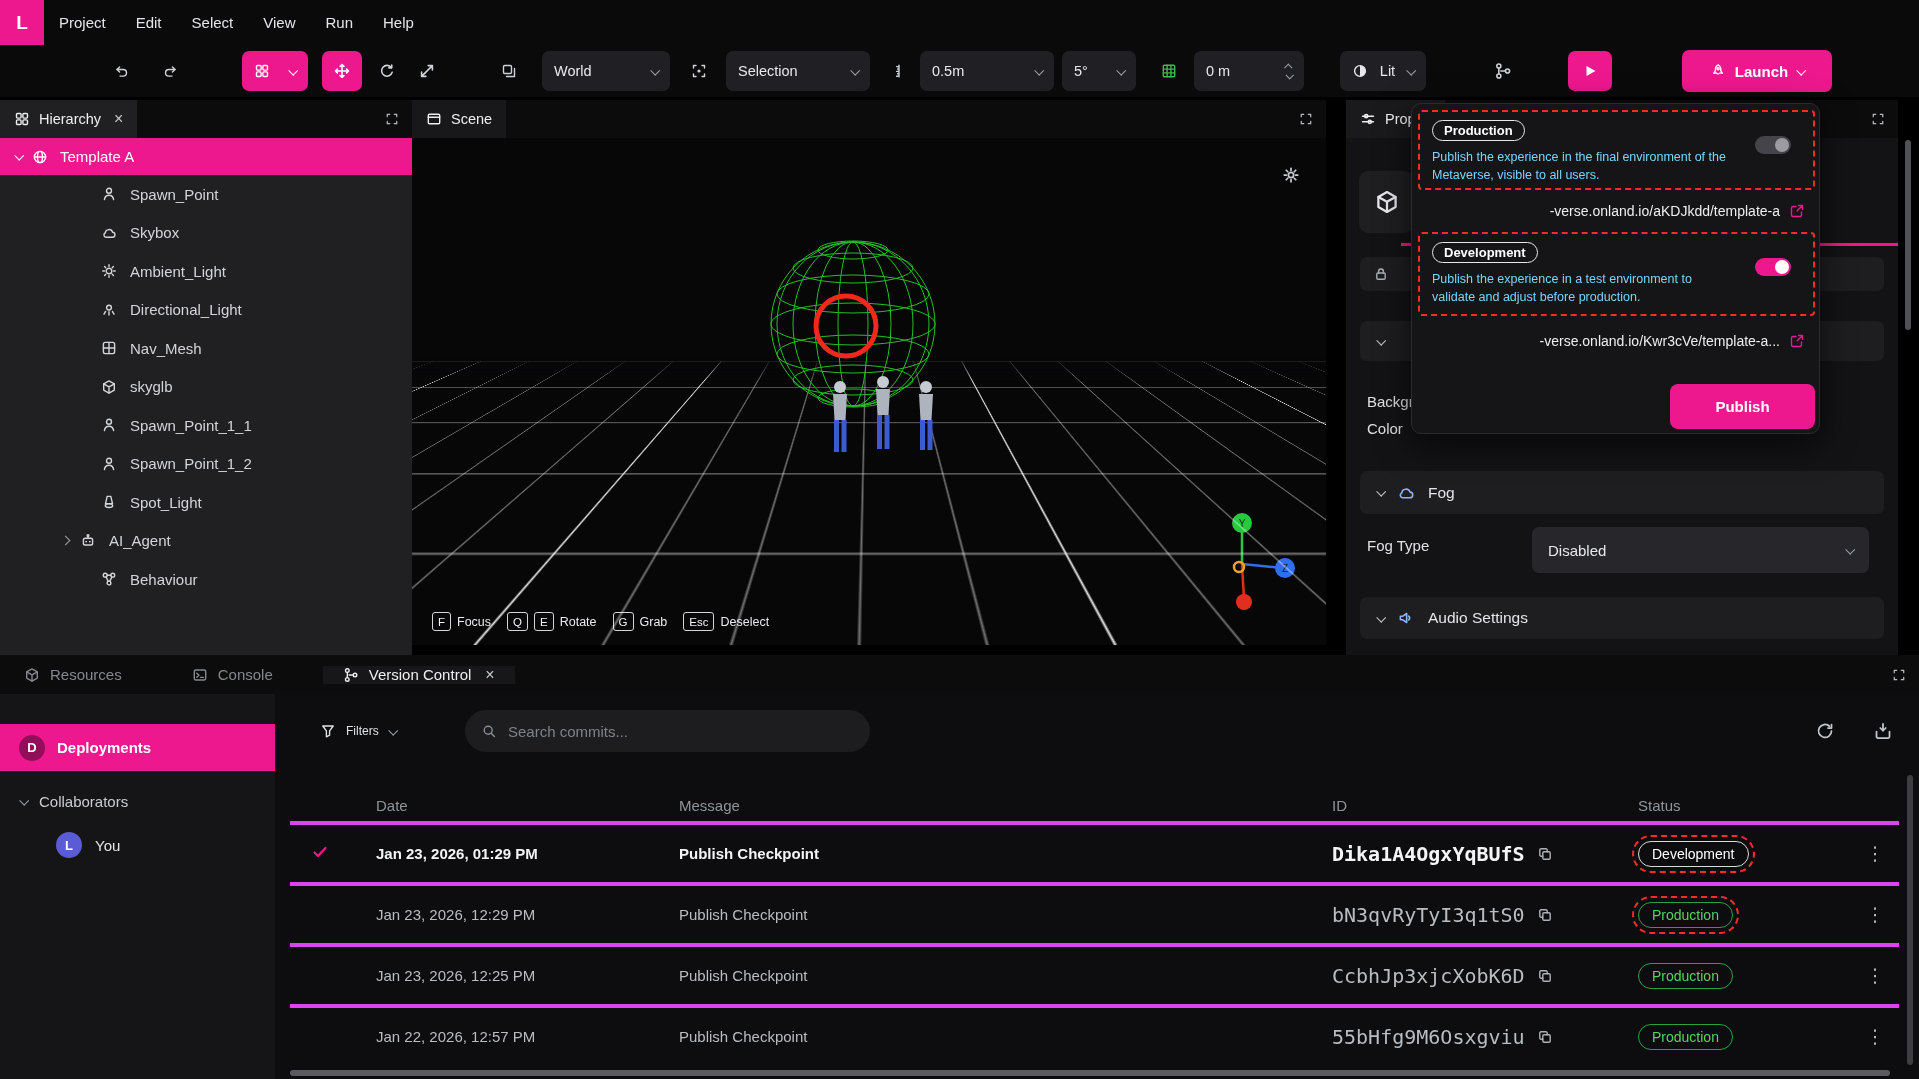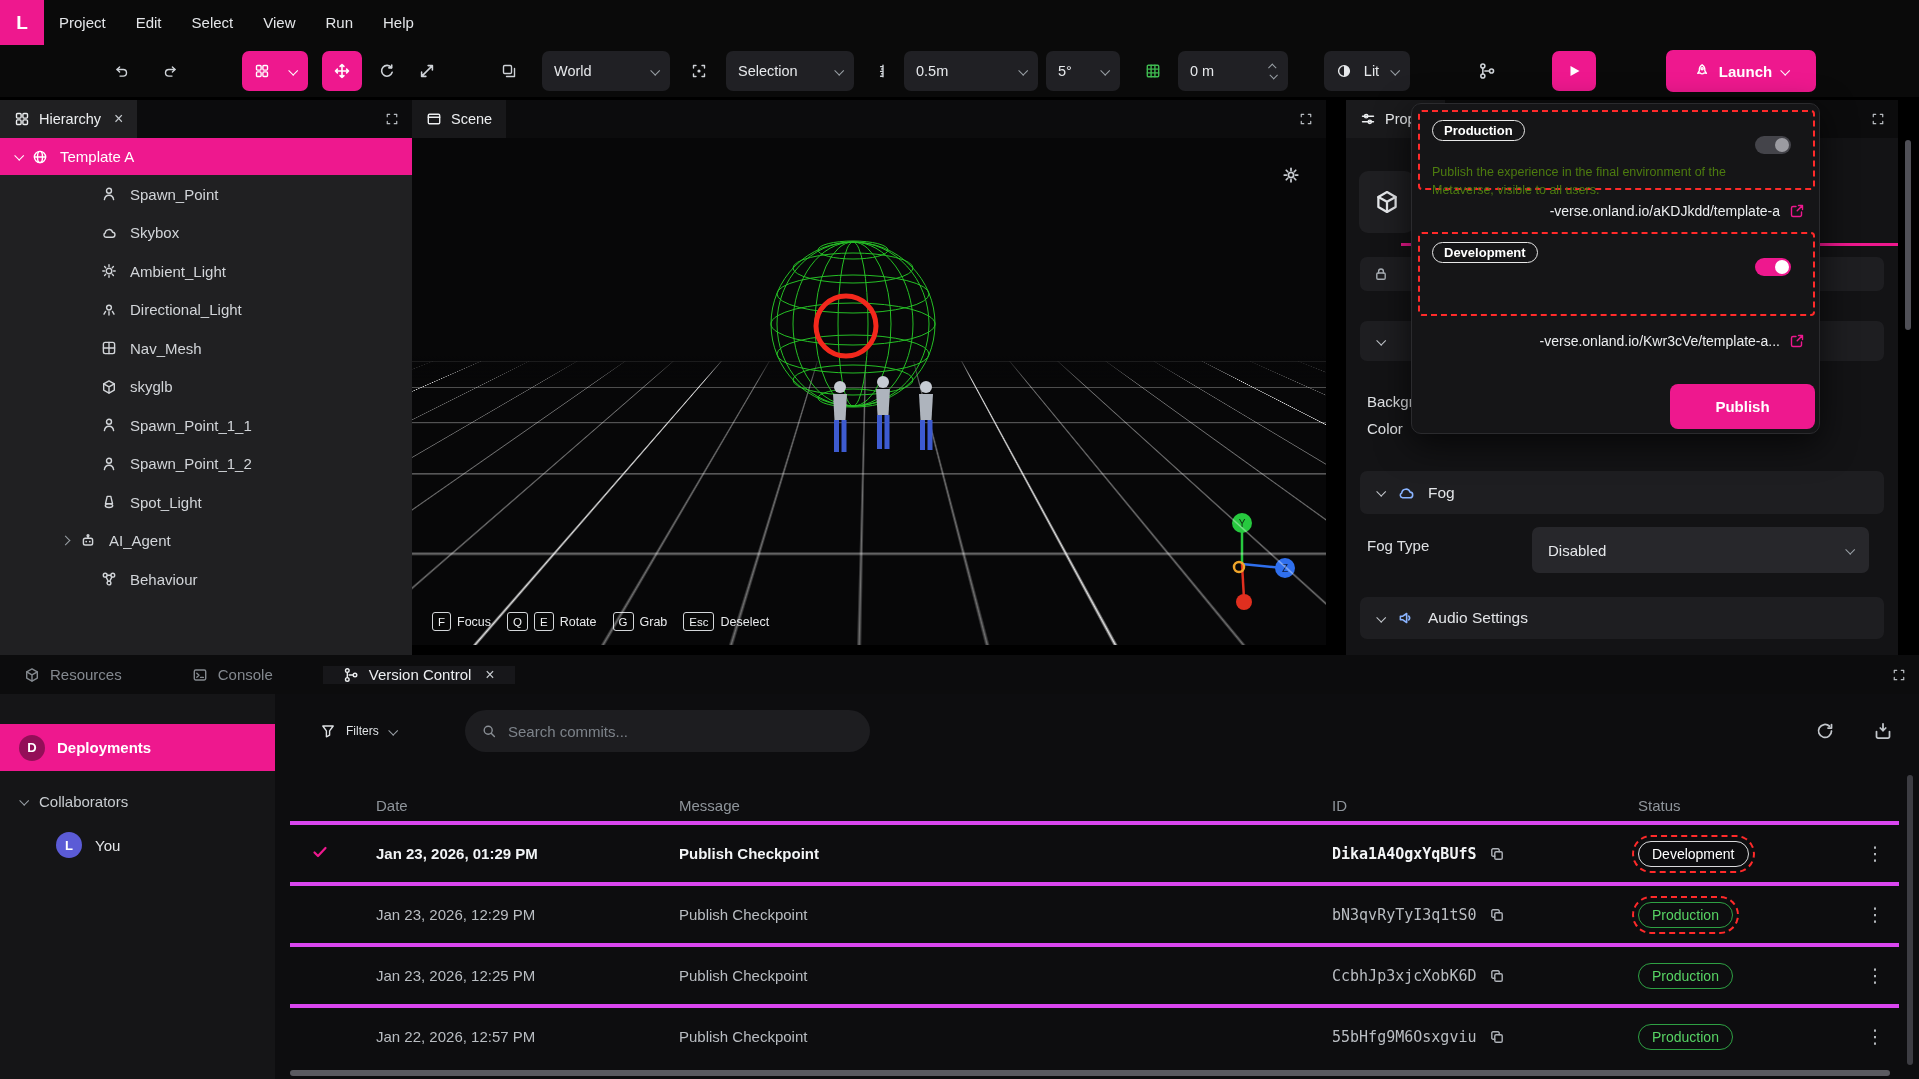--- a/index.html
+++ b/index.html
@@ -79,21 +79,21 @@
   .fog-dropdown { position:absolute; left:186px; top:389px; width:337px; height:46px; background:#27272b; border:none; border-radius:7px; color:#e6e8eb; font-size:15px; display:flex; align-items:center; justify-content:space-between; padding:0 16px; }
   .bar-audio { top:459px; height:42px; padding-left:17px; gap:13px; font-size:15.5px; }
   .blue-ic { color:#8ab4ff; }
 
   
   .launch-popup { position:absolute; left:1411px; top:103px; width:409px; height:331px; background:#151517; border:1px solid #2b2b2e; border-radius:10px; box-shadow:0 10px 34px rgba(0,0,0,.65); z-index:60; }
   .annot-box { position:absolute; left:6px; width:397px; border:2px dashed #ff2a2a; border-radius:4px; padding:8px 12px 10px; }
   .annot-box.prod { top:6px; height:80px; }
   .annot-box.dev { top:128px; height:84px; }
   .env-pill { display:inline-block; border:1.5px solid #e8e8e8; border-radius:13px; padding:2px 11px; font-size:13px; font-weight:bold; color:#fff; }
-  .env-desc { margin-top:22px; width:306px; font-size:12.5px; line-height:1.45; color:#4d7c0f; }
+  .env-desc { margin-top:7px; width:306px; font-size:12.5px; line-height:1.45; color:#7dd3fc; }
   .toggle { position:absolute; right:22px; top:24px; width:36px; height:18px; border-radius:10px; }
   .toggle .knob { position:absolute; top:2px; width:14px; height:14px; border-radius:50%; }
   .toggle.off { background:#44444a; } .toggle.off .knob { right:2px; background:#9b9ba1; }
   .toggle.on { background:#ee188e; } .toggle.on .knob { right:2px; background:#fff; }
   .env-link { position:absolute; right:14px; height:26px; display:flex; align-items:center; gap:9px; font-size:14px; color:#eceef0; }
   .env-link.l1 { top:94px; } .env-link.l2 { top:224px; }
   .env-link .ext { color:#ee188e; }
   .publish-btn { position:absolute; left:258px; top:280px; width:145px; height:45px; background:#ee188e; color:#fff; font-size:15px; font-weight:bold; border:none; border-radius:8px; font-family:inherit; }
 
   
@@ -114,21 +114,21 @@
   .search-box input { flex:1; background:transparent; border:none; outline:none; color:#5eead4; font-size:15px; font-family:inherit; }
   .search-box input::placeholder { color:#7d838a; }
   .bp-action { position:absolute; top:22px; width:30px; height:30px; background:transparent; border:none; color:#c3c7cc; }
   .bp-action.refresh { left:1540px; }
   .bp-action.deploy { left:1598px; }
   .tgrid { display:grid; grid-template-columns:86px 303px 653px 306px 213px 1fr; align-items:center; }
   .thead { position:absolute; left:15px; right:20px; top:96px; height:30px; color:#8f959b; font-size:15px; }
   .trows { position:absolute; left:15px; right:20px; top:127px; }
   .tablerow { height:61px; border-top:4px solid #d946ef; color:#b9bdc2; font-size:15px; }
   .tablerow.current { color:#f2f4f6; font-weight:bold; }
-  .id-cell { font-family:"DejaVu Sans Mono", monospace; font-size:15px; display:flex; align-items:center; gap:12px; }
+  .id-cell { font-family:"DejaVu Sans Mono", monospace; font-size:20px; display:flex; align-items:center; gap:12px; }
   .copy-btn { background:transparent; border:none; color:#aeb2b8; width:20px; height:20px; padding:0; }
   .pill { display:inline-block; padding:4px 13px; border-radius:15px; font-size:14px; font-weight:normal; }
   .pill.dev { border:1px solid #d9dadc; color:#fff; }
   .pill.prod { border:1px solid #2ea043; color:#57d364; }
   .annot { outline:2px dashed #ff2a2a; outline-offset:4px; }
   .kebab { background:transparent; border:none; color:#b7bbc0; font-size:19px; justify-self:center; }
   .checkmark { padding-left:22px; }
 
   
   .sb { position:absolute; background:#505057; border-radius:3px; }
@@ -200,21 +200,21 @@
     <button class="tb-btn" style="margin-left:16px;width:128px">
       <span>World</span>
       <span class="chev"></span>
     </button>
     <button class="icon-btn" style="margin-left:12px">
       <svg class="ic s16" viewBox="0 0 16 16">
           <path d="M2.5 5V2.5H5M11 2.5h2.5V5M13.5 11v2.5H11M5 13.5H2.5V11"></path>
           <circle cx="8" cy="8" r="1.6" fill="currentColor" stroke="none"></circle>
         </svg>
     </button>
-    <button class="tb-btn" style="margin-left:10px;width:128px">
+    <button class="tb-btn" style="margin-left:10px;width:144px">
       <span>Selection</span>
       <span class="chev"></span>
     </button>
 
     <button class="icon-btn" style="margin-left:16px;width:26px">
       <svg class="ic s16" viewBox="0 0 16 16">
           <path d="M8 2.2v11.6M5.6 3.6h2.4M6.6 6h1.4M5.6 8.4h2.4M6.6 10.8h1.4M5.6 13.2h2.4"></path>
         </svg>
     </button>
     <button class="tb-btn" style="margin-left:8px;width:134px">
@@ -576,20 +576,21 @@
     </div>
     <div class="env-link l1">
       <span>-verse.onland.io/aKDJkdd/template-a</span>
       <svg class="ic s16 ext" viewBox="0 0 16 16">
           <path d="M7 3.5H4A1.5 1.5 0 0 0 2.5 5v7A1.5 1.5 0 0 0 4 13.5h7a1.5 1.5 0 0 0 1.5-1.5V9"></path>
           <path d="M9.5 2.5h4v4M13.2 2.8L8.2 7.8"></path>
         </svg>
     </div>
     <div class="annot-box dev">
       <span class="env-pill">Development</span>
+      <p class="env-desc">Publish the experience in a test environment to validate and adjust before production.</p>
       <span class="toggle on">
           <span class="knob"></span>
         </span>
     </div>
     <div class="env-link l2">
       <span>-verse.onland.io/Kwr3cVe/template-a...</span>
       <svg class="ic s16 ext" viewBox="0 0 16 16">
           <path d="M7 3.5H4A1.5 1.5 0 0 0 2.5 5v7A1.5 1.5 0 0 0 4 13.5h7a1.5 1.5 0 0 0 1.5-1.5V9"></path>
           <path d="M9.5 2.5h4v4M13.2 2.8L8.2 7.8"></path>
         </svg>

